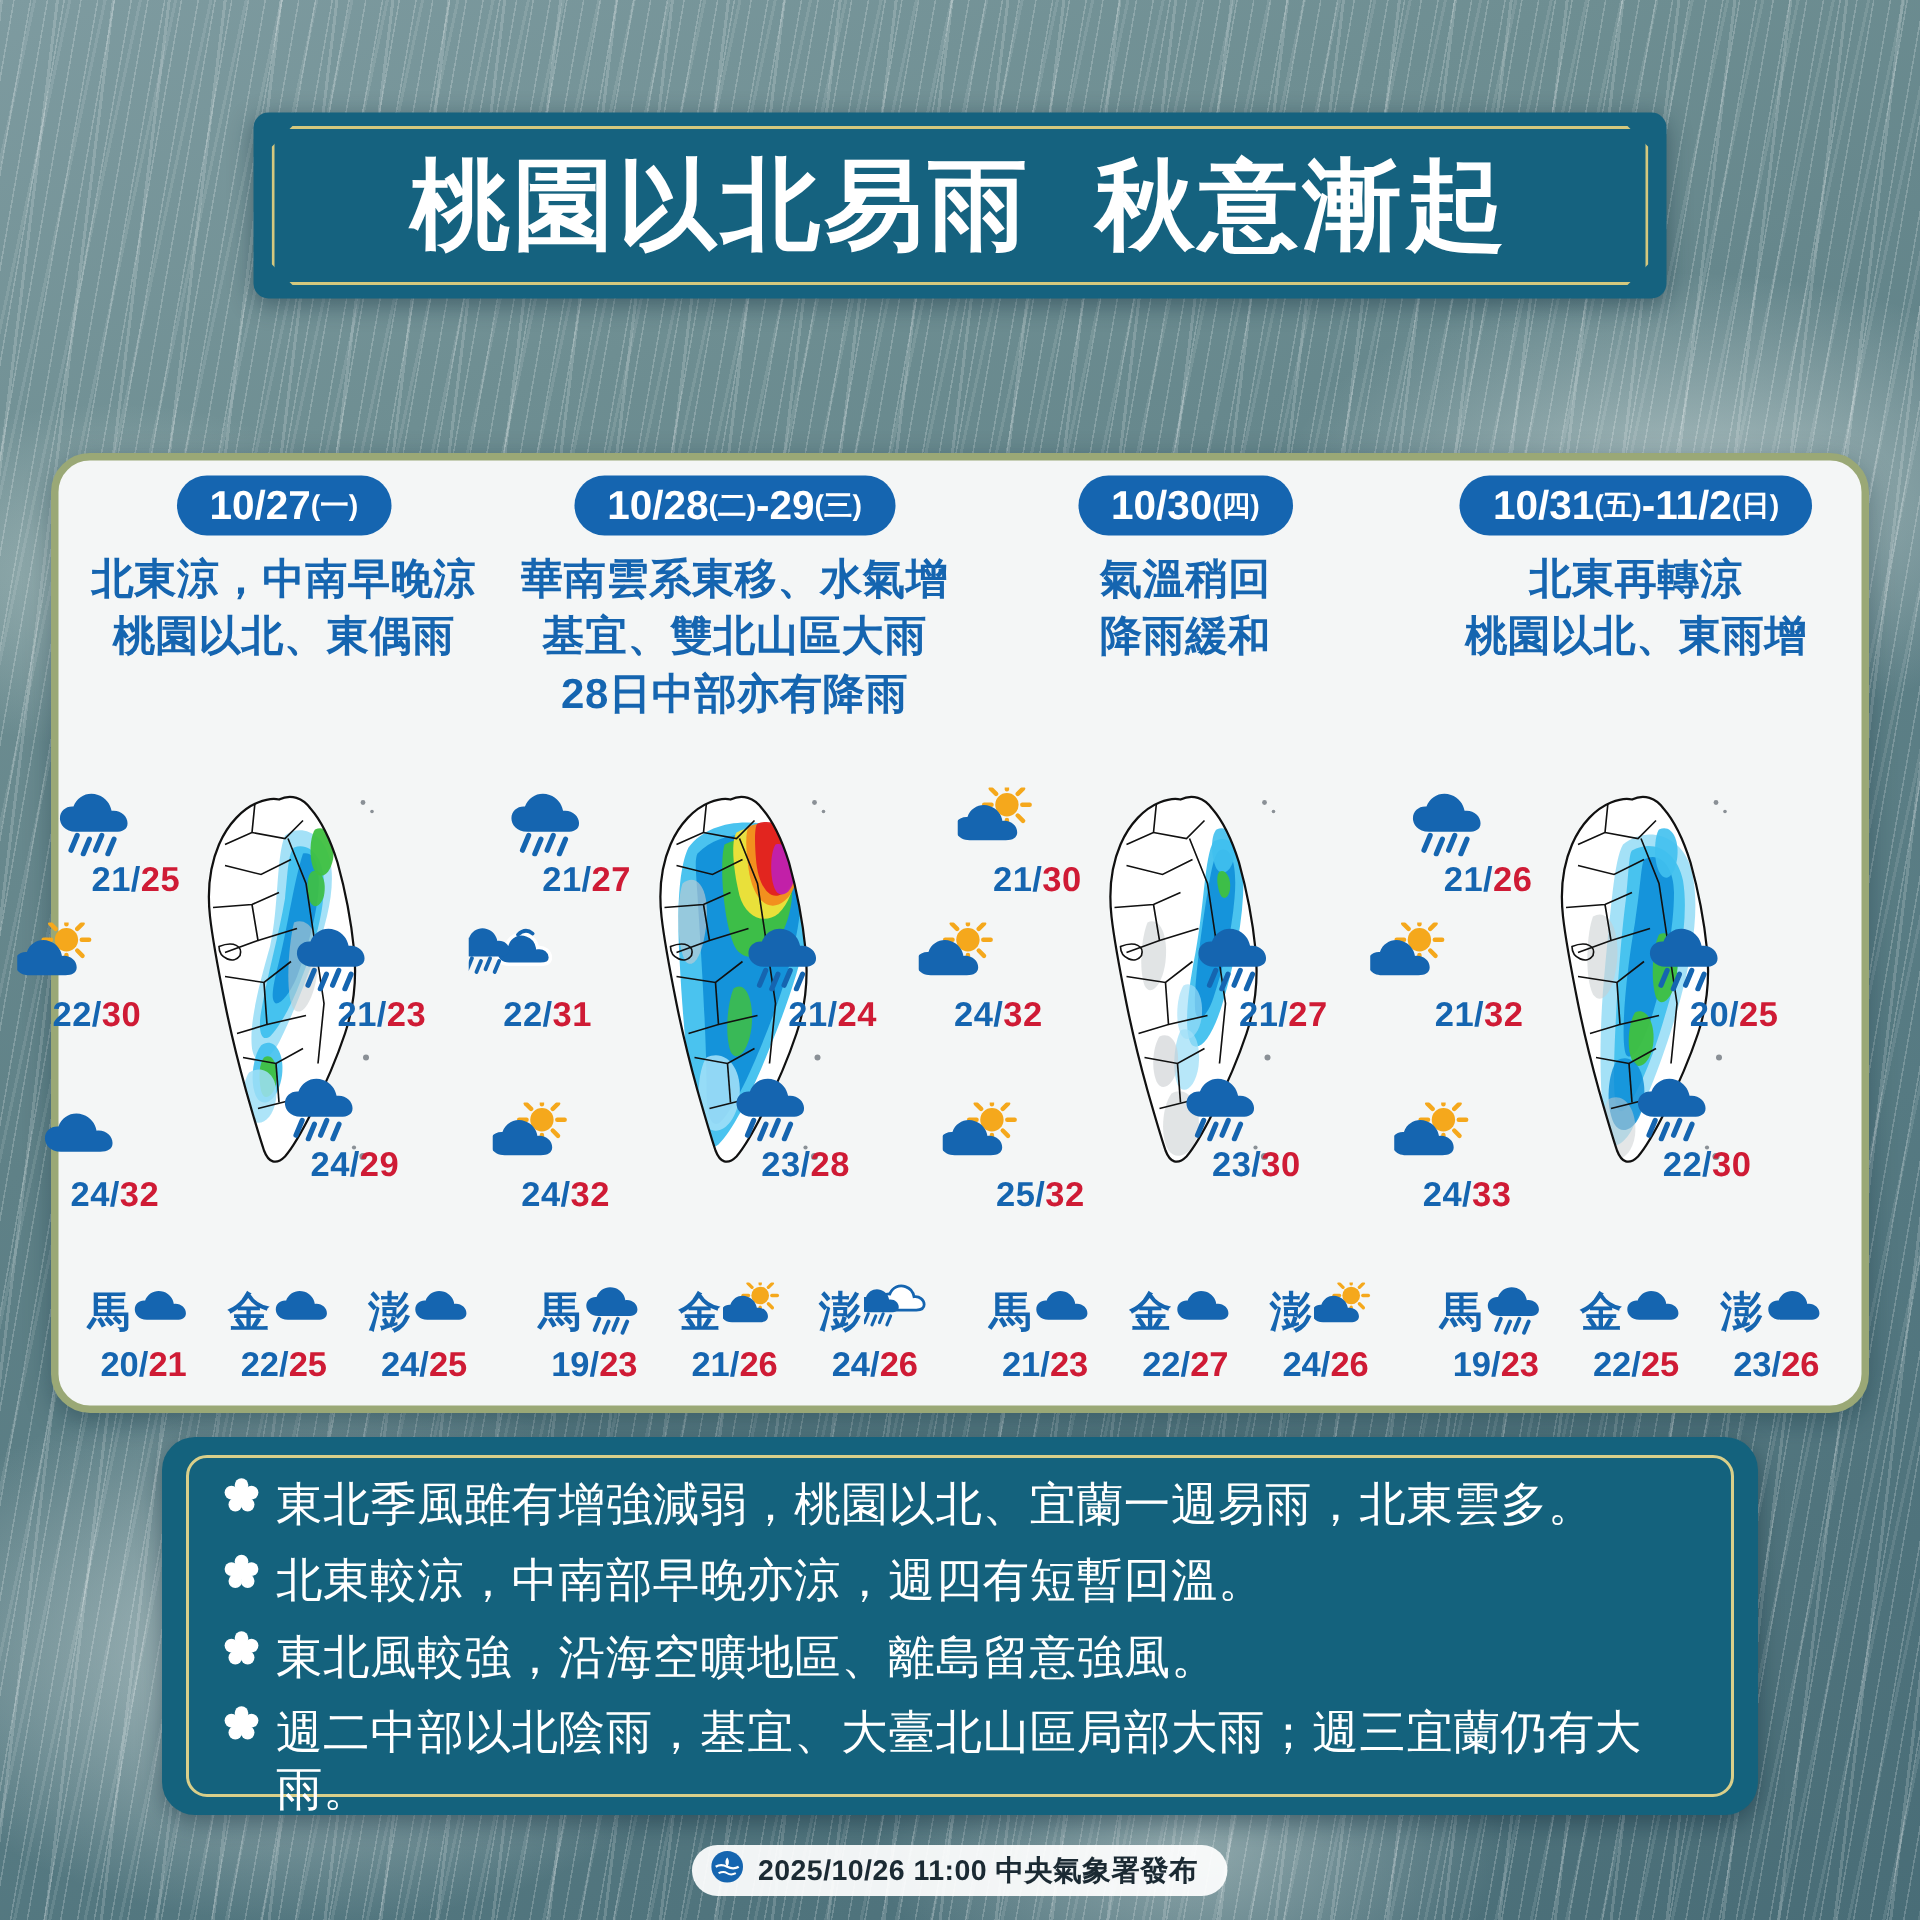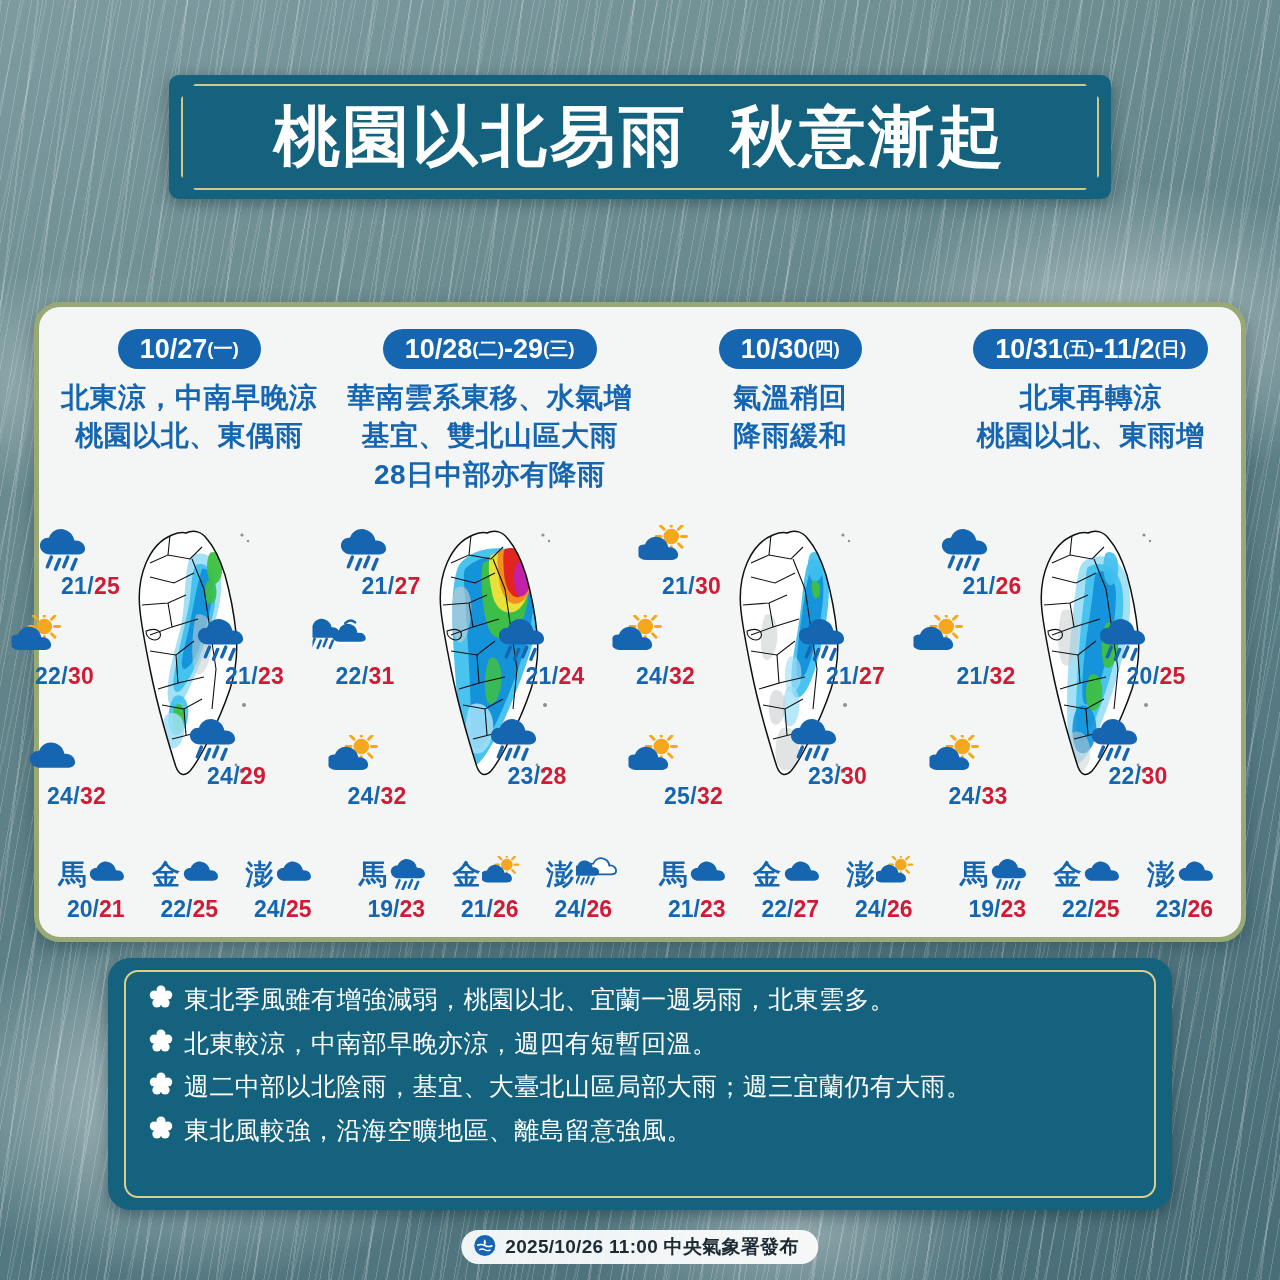--- a/index.html
+++ b/index.html
@@ -109,21 +109,21 @@
     background: #f4f6f6;
     border: 5px solid #9aa876;
     border-radius: 26px;
     box-shadow: 0 5px 18px rgba(10,40,55,.35);
     display: flex;
   }
 
   .col {
     flex: 1 1 0;
     position: relative;
-    padding-top: 22px;
+    padding-top: 10px;
   }
 
   .date-pill {
     margin: 0 auto;
     background: #1565b0;
     color: #fff;
     border-radius: 30px;
     height: 40px;
     display: flex;
     align-items: center;
@@ -225,21 +225,21 @@
     padding: 26px 34px 0 40px;
   }
   .note {
     display: flex;
     align-items: flex-start;
     gap: 10px;
     margin-bottom: 13px;
   }
   .note-text {
     color: #ffffff;
-    font-size: 25px;
+    font-size: 31px;
     line-height: 1.22;
     letter-spacing: .4px;
   }
 
   
   .footer {
     position: absolute;
     left: 50%;
     transform: translateX(-50%);
     bottom: 16px;
@@ -991,34 +991,34 @@
           <span><svg width="26" height="26" viewBox="0 0 24 24">
               <g fill="#ffffff">
                 <circle cx="12" cy="5.6" r="4.2"></circle>
                 <circle cx="18.2" cy="10.2" r="4.2"></circle>
                 <circle cx="15.8" cy="17.6" r="4.2"></circle>
                 <circle cx="8.2" cy="17.6" r="4.2"></circle>
                 <circle cx="5.8" cy="10.2" r="4.2"></circle>
                 <circle cx="12" cy="12" r="4.6"></circle>
               </g>
             </svg></span>
-          <span class="note-text">週二中部以北陰雨，基宜、大臺北山區局部大雨；週三宜蘭仍有大雨。</span>
+          <span class="note-text">東北風較強，沿海空曠地區、離島留意強風。</span>
         </div>
         <div class="note">
           <span><svg width="26" height="26" viewBox="0 0 24 24">
               <g fill="#ffffff">
                 <circle cx="12" cy="5.6" r="4.2"></circle>
                 <circle cx="18.2" cy="10.2" r="4.2"></circle>
                 <circle cx="15.8" cy="17.6" r="4.2"></circle>
                 <circle cx="8.2" cy="17.6" r="4.2"></circle>
                 <circle cx="5.8" cy="10.2" r="4.2"></circle>
                 <circle cx="12" cy="12" r="4.6"></circle>
               </g>
             </svg></span>
-          <span class="note-text">東北風較強，沿海空曠地區、離島留意強風。</span>
+          <span class="note-text">週二中部以北陰雨，基宜、大臺北山區局部大雨；週三宜蘭仍有大雨。</span>
         </div>
       </div>
   </div>
 
   <div class="footer">
     <span>
       <svg width="23" height="23" viewBox="0 0 24 24">
         <circle cx="12" cy="12" r="11" fill="#1565b0"></circle>
         <path d="M4 12c2.6-1.6 5-1.6 8 0 3 1.6 5.4 1.6 8 0" stroke="#fff" stroke-width="1.6" fill="none"></path>
         <path d="M12 5.5c1.6 1.8 1.6 4.6 0 6.4-1.6-1.8-1.6-4.6 0-6.4z" fill="#fff"></path>

